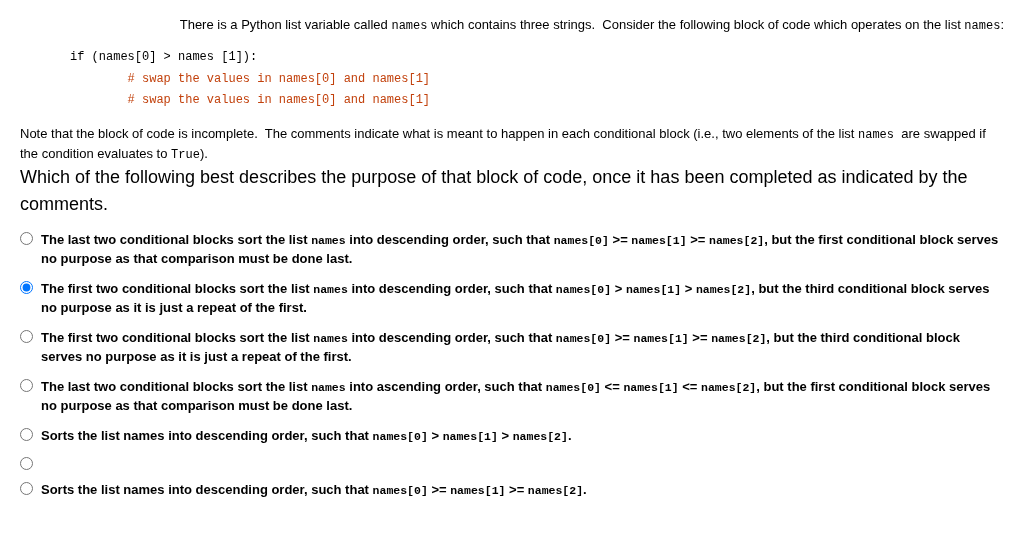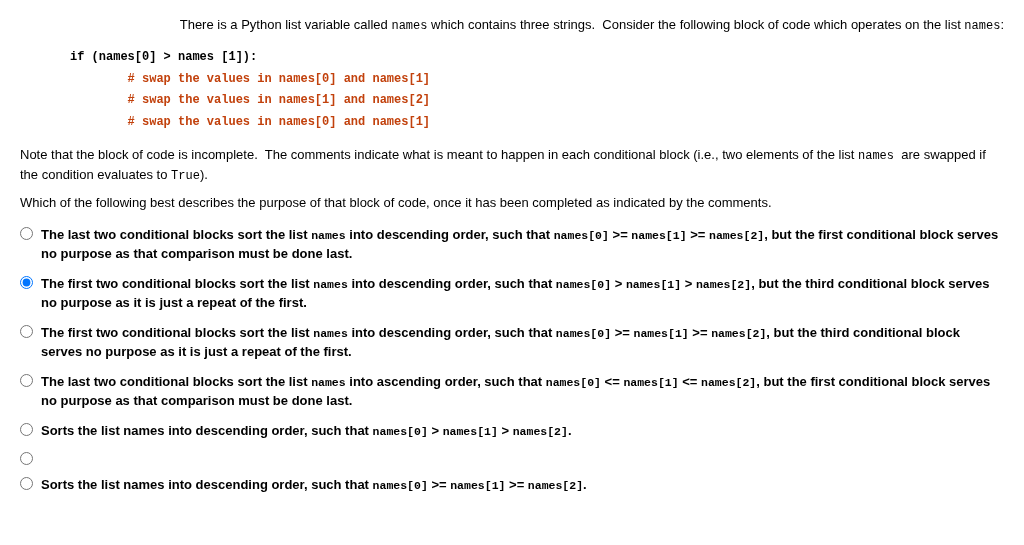--- a/index.html
+++ b/index.html
@@ -18,35 +18,34 @@
     }
     code, .code-inline {
       font-family: 'Courier New', Courier, monospace;
       font-size: 12px;
     }
     .code-block {
       font-family: 'Courier New', Courier, monospace;
       font-size: 12px;
       margin: 8px 0 12px 50px;
       line-height: 1.8;
-      font-weight: bold;
     }
     .code-red {
       color: #c2410c;
     }
     .code-black {
       color: #000;
     }
     .note-text {
-      margin-bottom: 8px;
+      margin-bottom: 0;
       font-size: 13px;
     }
     .question-text {
       margin-bottom: 12px;
-      font-size: 13px;
+      font-size: 18px;
     }
     .options-list {
       list-style: none;
       padding: 0;
     }
     .option-item {
       display: flex;
       align-items: flex-start;
       margin-bottom: 10px;
       font-size: 13px;
@@ -71,23 +70,20 @@
 <p class="intro-text">
   There is a Python list variable called <code>names</code> which contains three strings.&nbsp; Consider the following block of code which operates on the list <code>names</code>:
 </p>
 
 <div class="code-block">
   <div>
     <span class="code-black">if (names[0] &gt; names [1]):</span>
   </div>
   <div>
     <span class="code-red">&nbsp;&nbsp;&nbsp;&nbsp;&nbsp;&nbsp;&nbsp;&nbsp;# swap the values in names[0] and names[1]</span>
-  </div>
-  <div>
-    <span class="code-red">&nbsp;&nbsp;&nbsp;&nbsp;&nbsp;&nbsp;&nbsp;&nbsp;# swap the values in names[1] and names[2]</span>
   </div>
   <div>
     <span class="code-red">&nbsp;&nbsp;&nbsp;&nbsp;&nbsp;&nbsp;&nbsp;&nbsp;# swap the values in names[0] and names[1]</span>
   </div>
 </div>
 
 <p class="note-text">
   Note that the block of code is incomplete.&nbsp; The comments indicate what is meant to happen in each conditional block (i.e., two elements of the list <code>names</code>&nbsp; are swapped if the condition evaluates to <code>True</code>).
 </p>
 

